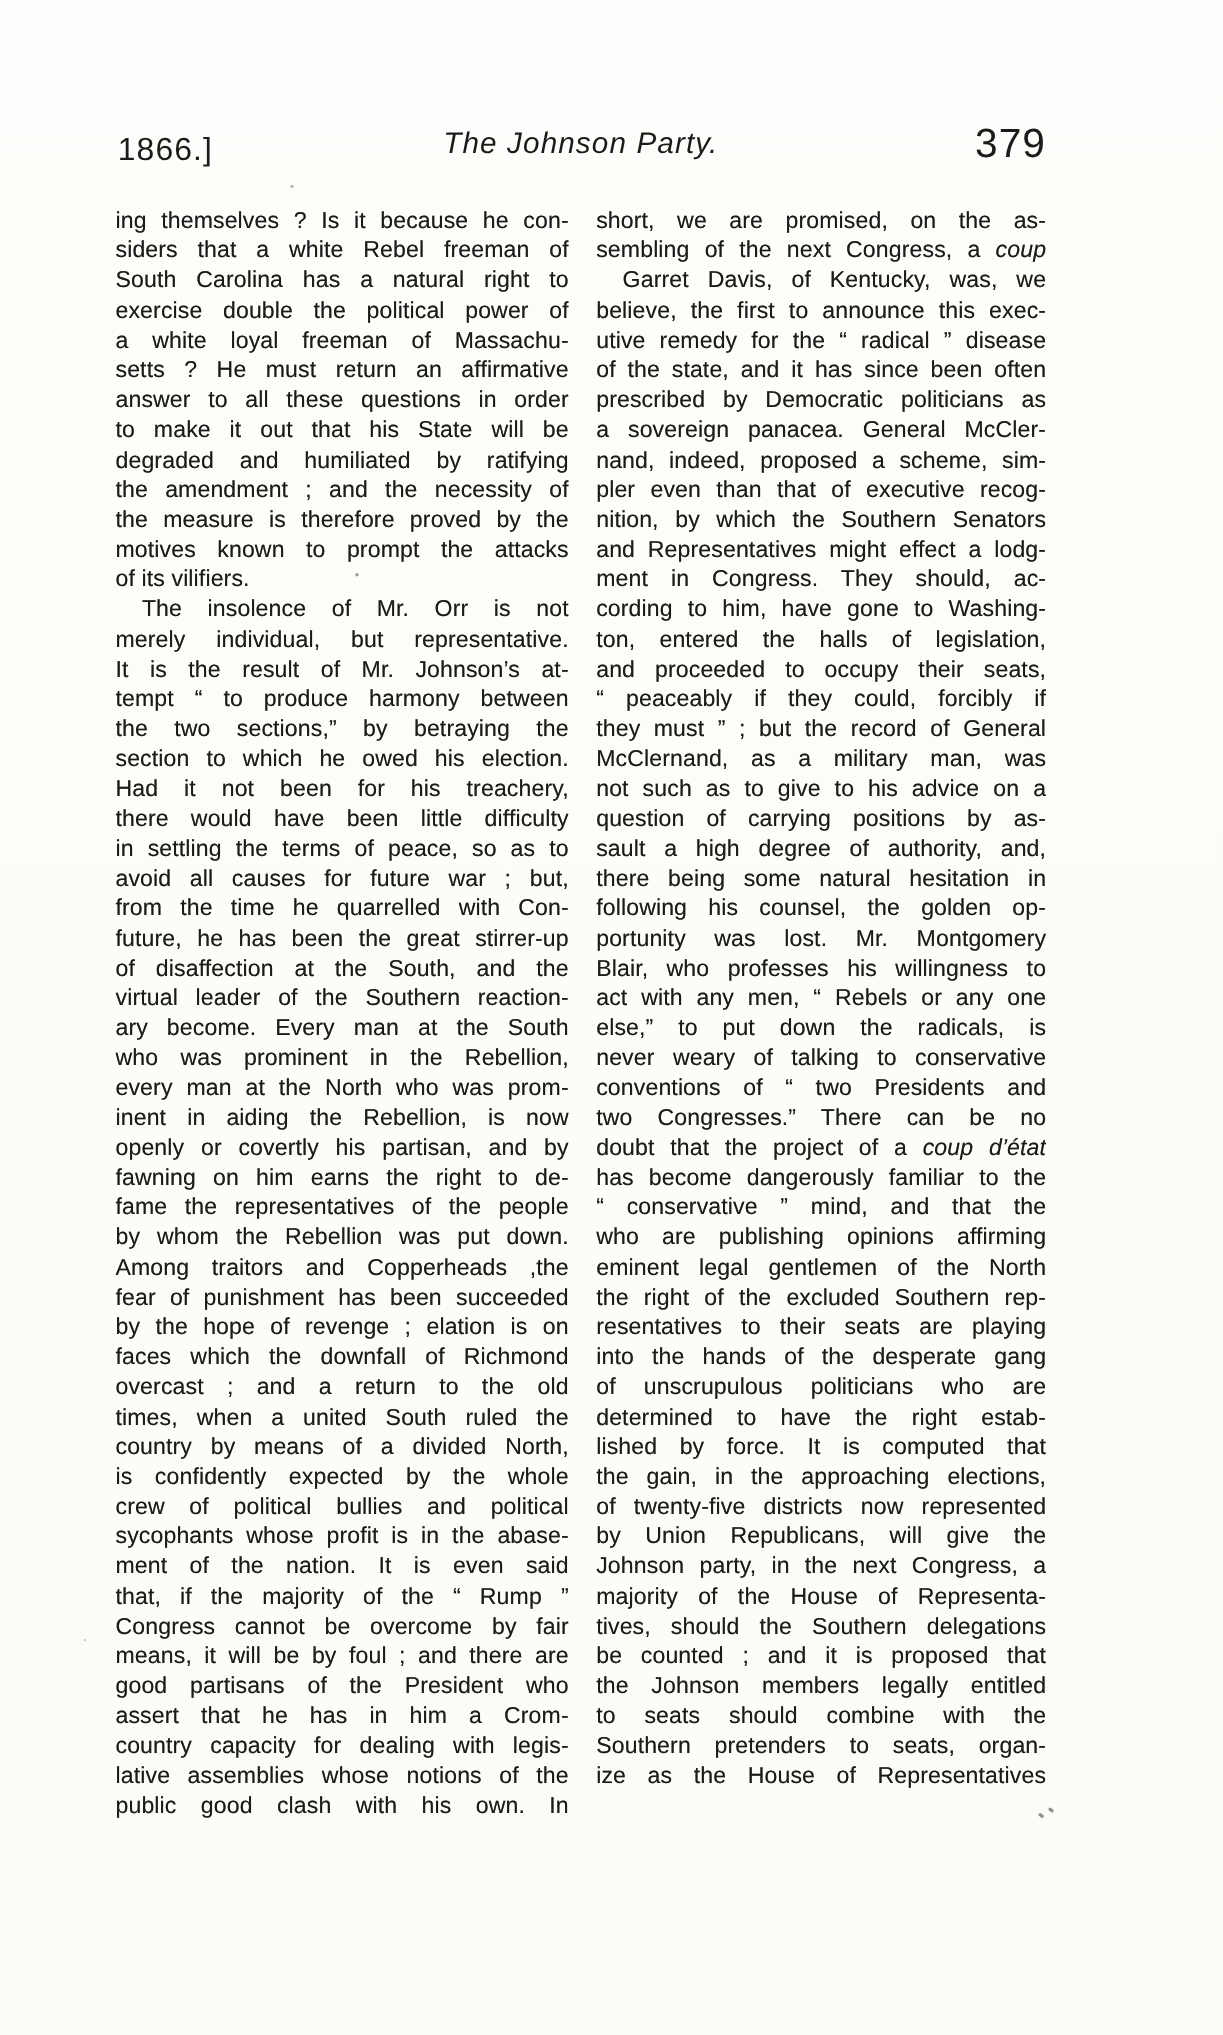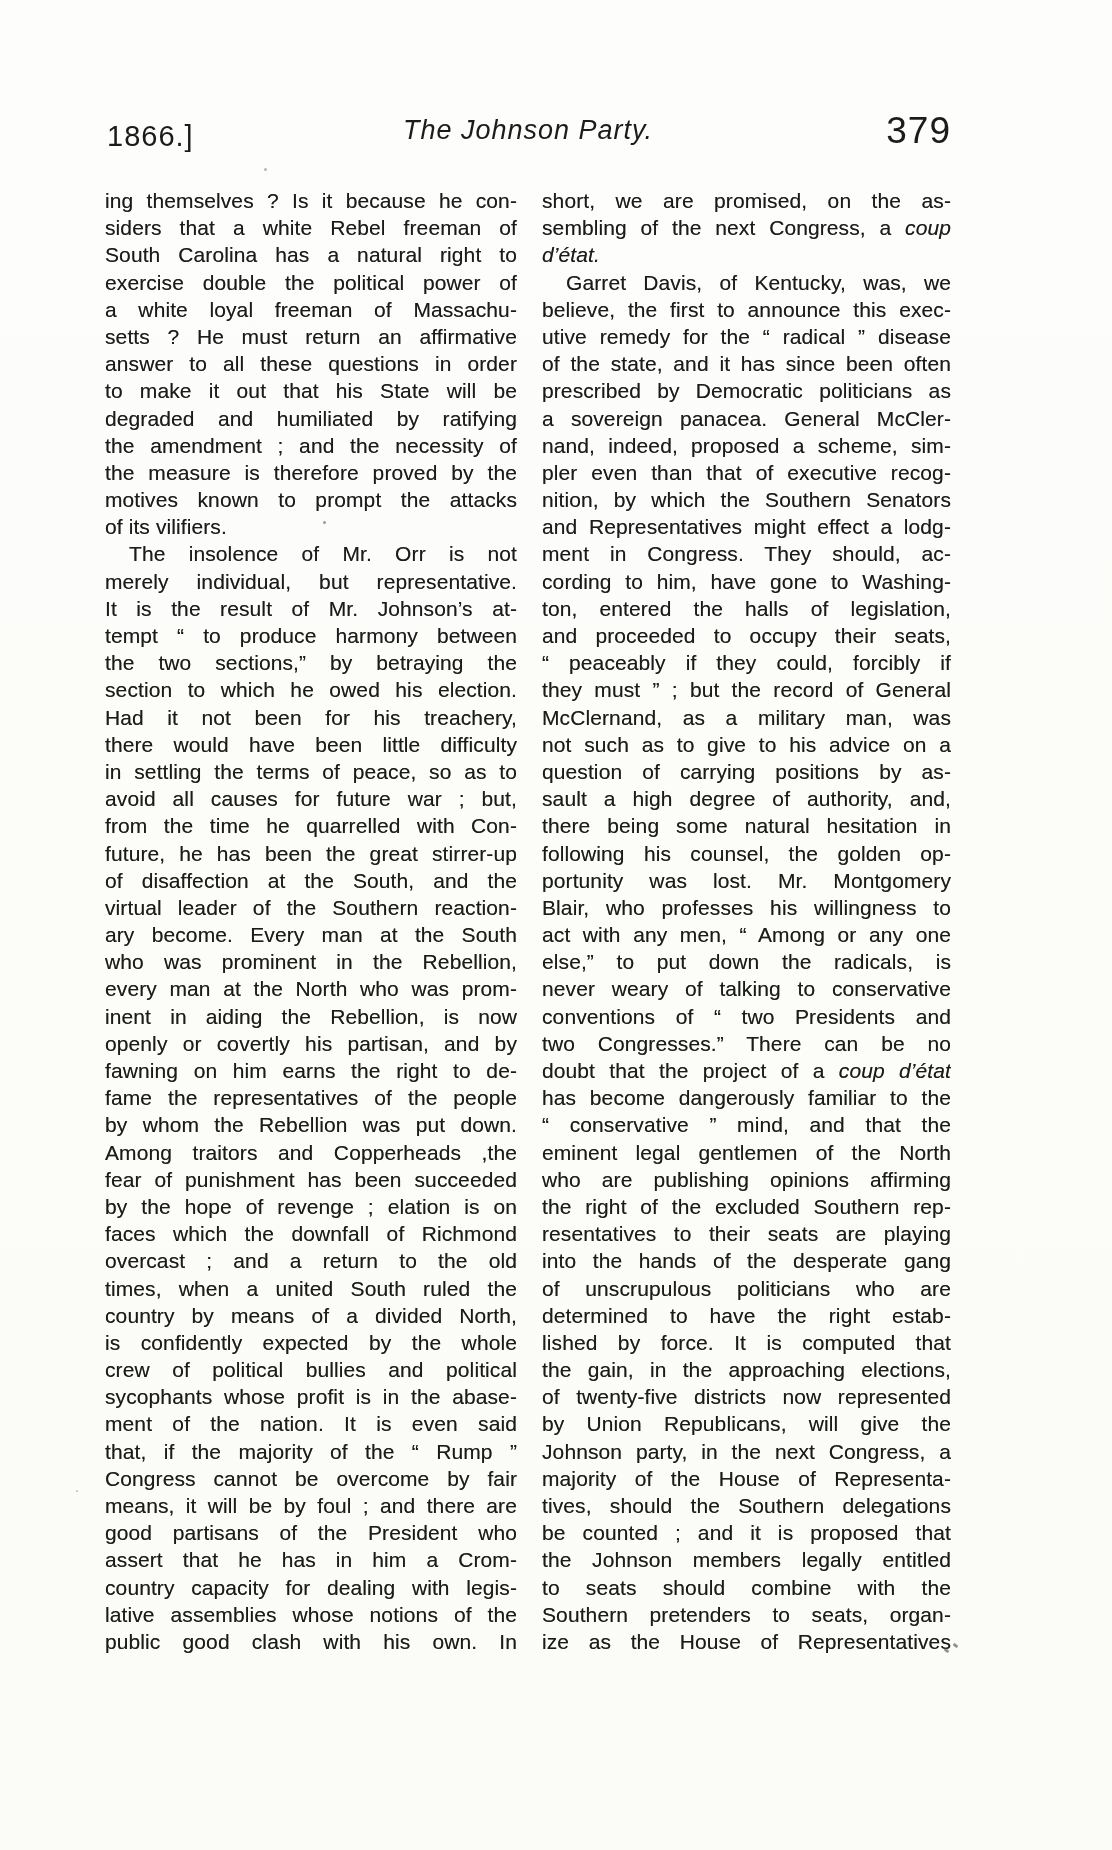--- a/index.html
+++ b/index.html
@@ -109,21 +109,20 @@
       <div class="line">good partisans of the President who</div>
       <div class="line">assert that he has in him a Crom-</div>
       <div class="line">country capacity for dealing with legis-</div>
       <div class="line">lative assemblies whose notions of the</div>
       <div class="line">public good clash with his own.  In</div>
     </div>
 
   <div class="column col-right">
       <div class="line">short, we are promised, on the as-</div>
       <div class="line">sembling of the next Congress, a <i>coup</i></div>
-      <div class="line par-end"><i>d’état.</i></div>
       <div class="line indent">Garret Davis, of Kentucky, was, we</div>
       <div class="line">believe, the first to announce this exec-</div>
       <div class="line">utive remedy for the “ radical ” disease</div>
       <div class="line">of the state, and it has since been often</div>
       <div class="line">prescribed by Democratic politicians as</div>
       <div class="line">a sovereign panacea.  General McCler-</div>
       <div class="line">nand, indeed, proposed a scheme, sim-</div>
       <div class="line">pler even than that of executive recog-</div>
       <div class="line">nition, by which the Southern Senators</div>
       <div class="line">and Representatives might effect a lodg-</div>
@@ -134,30 +133,30 @@
       <div class="line">“ peaceably if they could, forcibly if</div>
       <div class="line">they must ” ; but the record of General</div>
       <div class="line">McClernand, as a military man, was</div>
       <div class="line">not such as to give to his advice on a</div>
       <div class="line">question of carrying positions by as-</div>
       <div class="line">sault a high degree of authority, and,</div>
       <div class="line">there being some natural hesitation in</div>
       <div class="line">following his counsel, the golden op-</div>
       <div class="line">portunity was lost.  Mr. Montgomery</div>
       <div class="line">Blair, who professes his willingness to</div>
-      <div class="line">act with any men, “ Among or any one</div>
+      <div class="line">act with any men, “ Rebels or any one</div>
       <div class="line">else,” to put down the radicals, is</div>
       <div class="line">never weary of talking to conservative</div>
       <div class="line">conventions of “ two Presidents and</div>
       <div class="line">two Congresses.”  There can be no</div>
       <div class="line">doubt that the project of a <i>coup d’état</i></div>
       <div class="line">has become dangerously familiar to the</div>
       <div class="line">“ conservative ” mind, and that the</div>
+      <div class="line">who are publishing opinions affirming</div>
       <div class="line">eminent legal gentlemen of the North</div>
-      <div class="line">who are publishing opinions affirming</div>
       <div class="line">the right of the excluded Southern rep-</div>
       <div class="line">resentatives to their seats are playing</div>
       <div class="line">into the hands of the desperate gang</div>
       <div class="line">of unscrupulous politicians who are</div>
       <div class="line">determined to have the right estab-</div>
       <div class="line">lished by force.  It is computed that</div>
       <div class="line">the gain, in the approaching elections,</div>
       <div class="line">of twenty-five districts now represented</div>
       <div class="line">by Union Republicans, will give the</div>
       <div class="line">Johnson party, in the next Congress, a</div>

